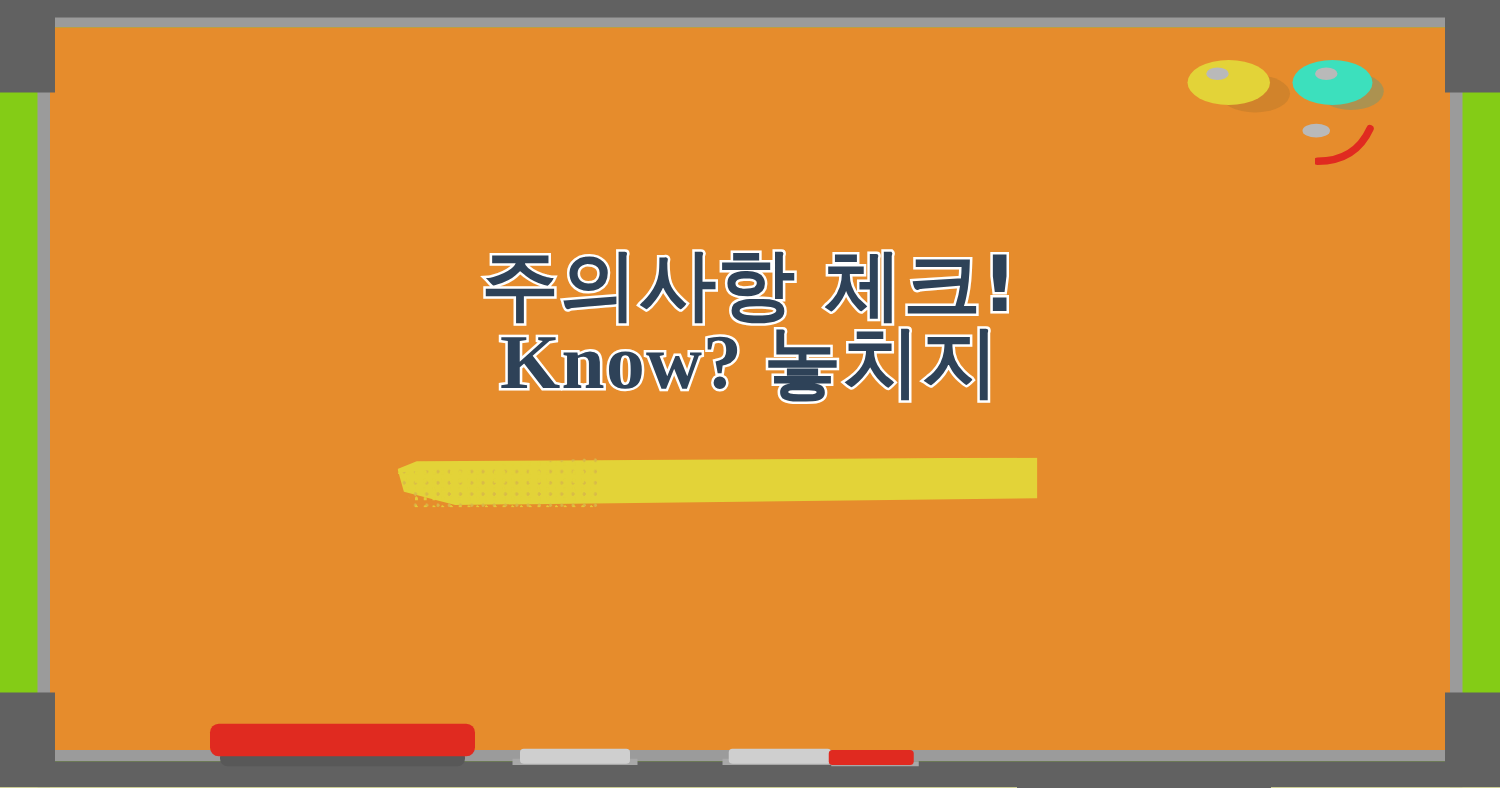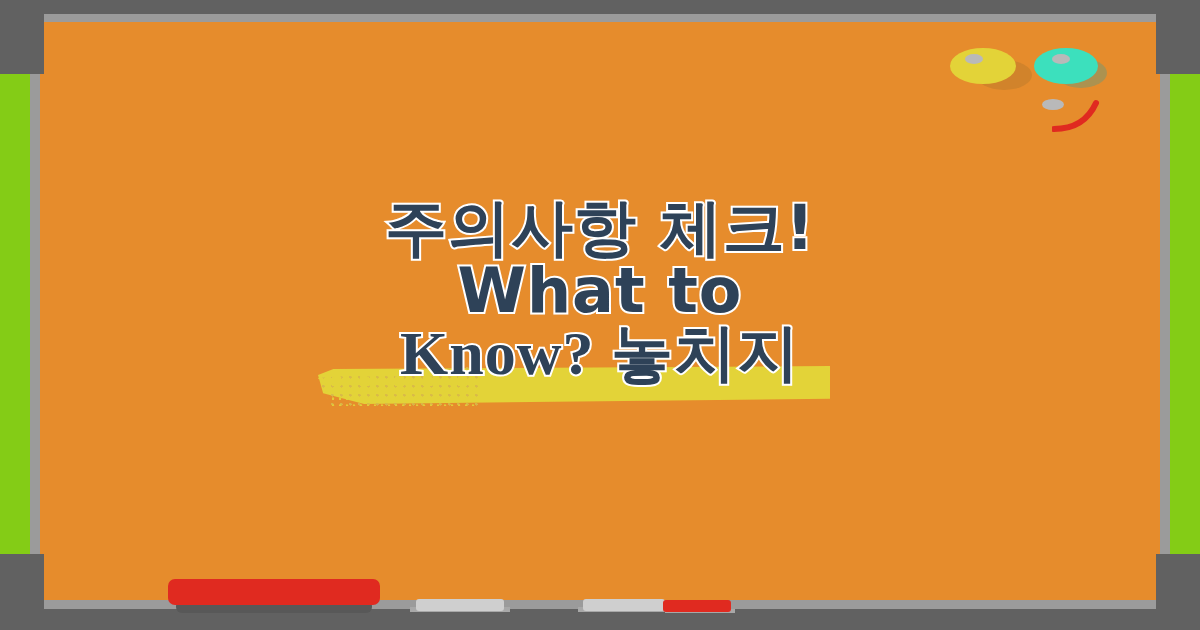--- a/index.html
+++ b/index.html
@@ -191,21 +191,20 @@
 
   <svg class="deco-swoosh" viewBox="0 0 54 34">
     <path d="M2 30 C 16 30, 34 26, 44 4" fill="none" stroke="#e02a20" stroke-width="6" stroke-linecap="round"></path>
   </svg>
 
   <div class="marker"></div>
   <div class="marker-speck"></div>
 
   <div class="headline">
     <span class="hl-line hl-line-1">주의사항 체크!</span>
-    <span class="hl-line hl-line-2">What to</span>
     <span class="hl-line hl-line-3">Know? 놓치지</span>
   </div>
 
   <div class="prop prop-red-lg-shadow"></div>
   <div class="prop prop-red-lg"></div>
 
   <div class="prop prop-gray-1-shadow"></div>
   <div class="prop prop-gray-1"></div>
 
   <div class="prop prop-gray-2-shadow"></div>

